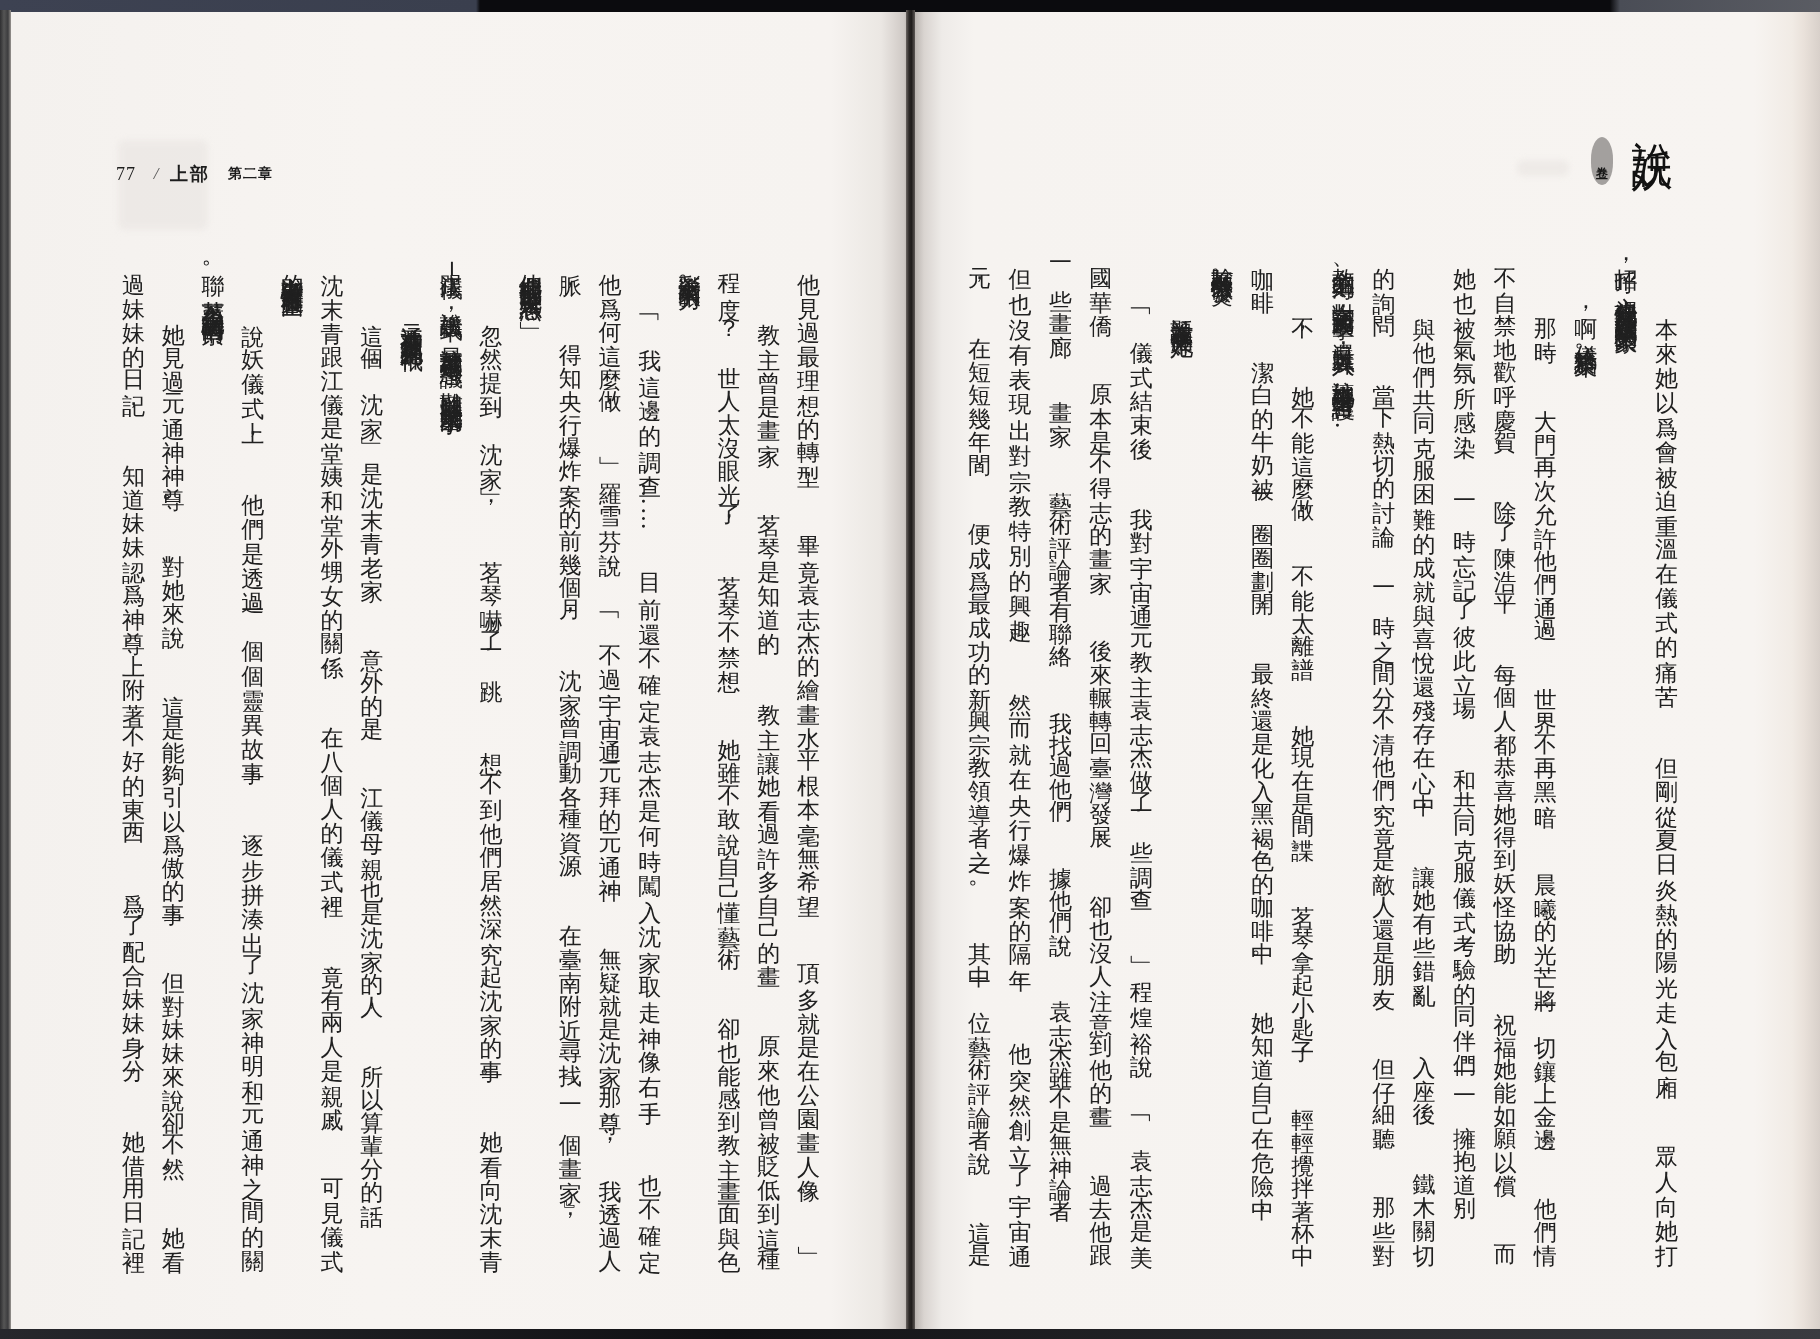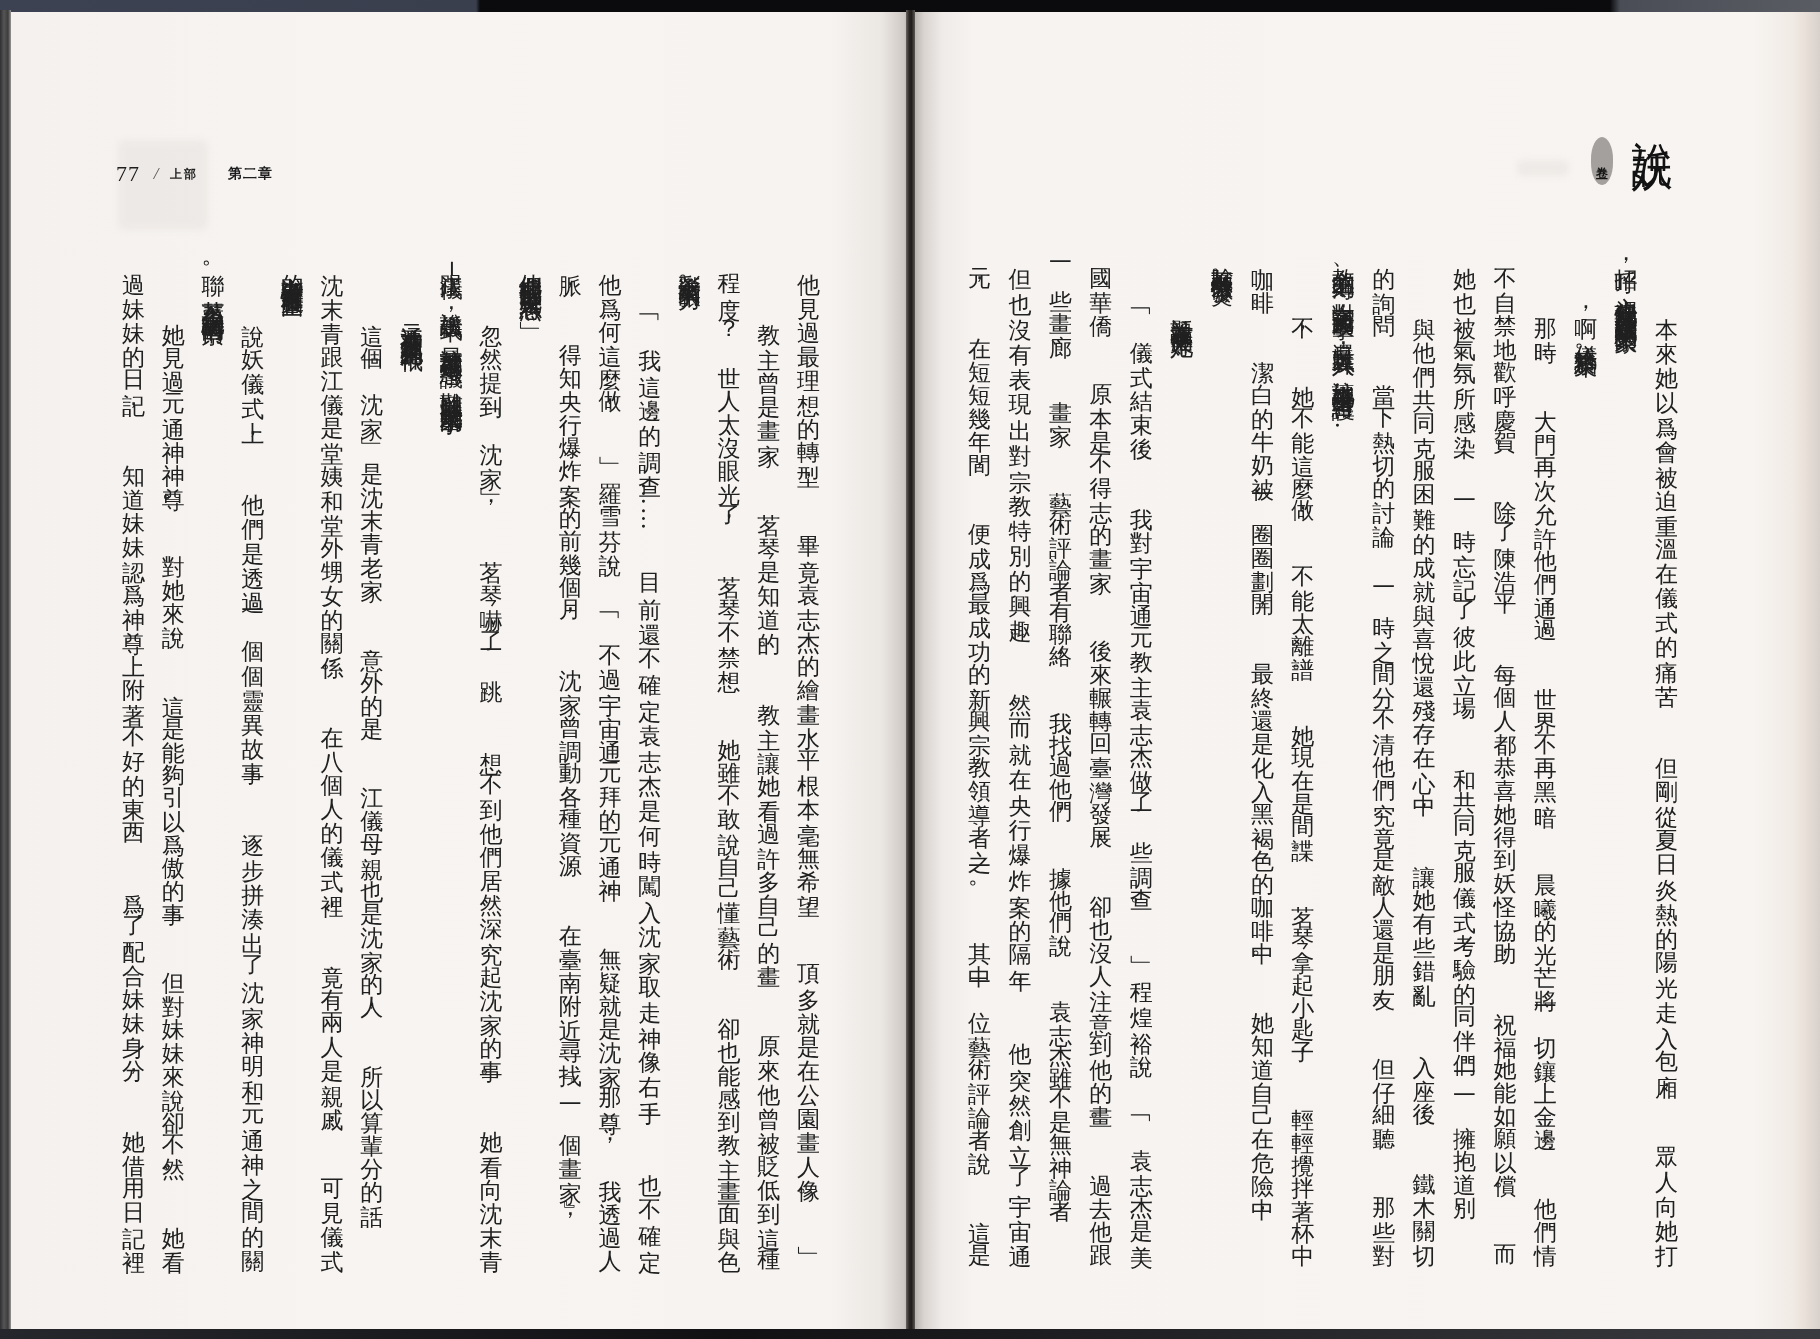--- a/index.html
+++ b/index.html
@@ -23,23 +23,23 @@
     .page-right { left: 914px; width: 906px;
       background: linear-gradient(90deg, #b7b1ad 0, #d9d4d0 10px, #eeebe8 28px, #f6f3f0 60px, #f7f4f1 840px, #f1ebe5 878px, #e9e1da 890px, #d8d0ca 906px); }
     .spine { position: absolute; left: 906px; top: 10px; width: 9px; height: 1322px;
       background: linear-gradient(90deg, #6a6461 0, #2c2826 35%, #1f1c1b 60%, #5d5855 100%); }
 
     .ghost { position: absolute; background: #ece8e5; border-radius: 6px; filter: blur(3px); opacity: .8; }
 
     
     .running-head-left { position: absolute; left: 116px; top: 161px; height: 26px;
       display: flex; align-items: center; color: #1d1d1d; white-space: nowrap; }
-    .rh-num { font-family: "Liberation Serif", serif; font-size: 22px; letter-spacing: 1px; width: 26px; }
+    .rh-num { font-family: "Liberation Serif", serif; font-size: 18px; letter-spacing: 1px; width: 26px; }
     .rh-sep { font-family: "Liberation Serif", serif; font-size: 17px; font-style: italic; color: #555; width: 28px; text-align: center; }
-    .rh-part { font-family: "DejaVu Sans", sans-serif; font-weight: bold; font-size: 12px; letter-spacing: 2px; width: 58px; }
+    .rh-part { font-family: "DejaVu Sans", sans-serif; font-weight: bold; font-size: 18px; letter-spacing: 2px; width: 58px; }
     .rh-chapter { font-family: "DejaVu Sans", sans-serif; font-weight: bold; font-size: 14px; letter-spacing: 1px; }
 
     
     .logo { position: absolute; left: 1628px; top: 104px; width: 50px; height: 118px;
       writing-mode: vertical-rl; font-size: 46px; line-height: 50px; letter-spacing: 8px;
       color: #121212; font-family: "DejaVu Serif", serif; transform: scaleX(0.9); }
     .logo span { display: inline; }
     .vol-pill { position: absolute; left: 1591px; top: 137px; width: 22px; height: 48px;
       background: #a3a09e; border-radius: 11px / 22px; }
     .vol-label { position: absolute; left: 1591px; top: 141px; width: 22px; height: 42px;

